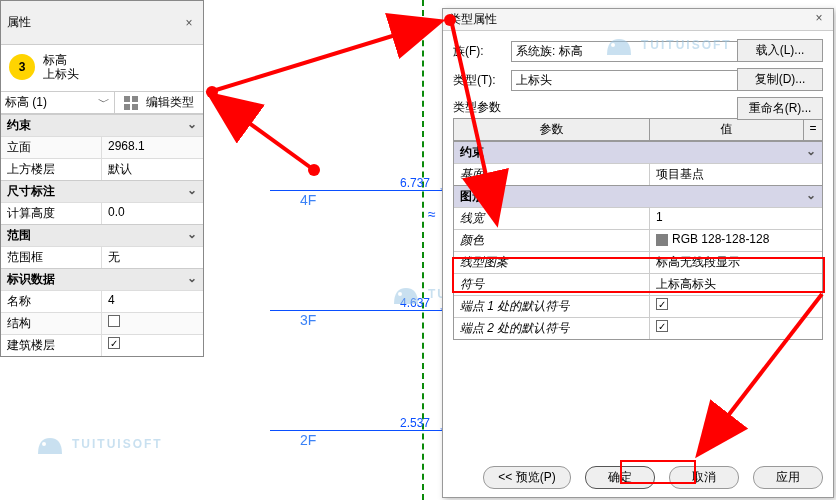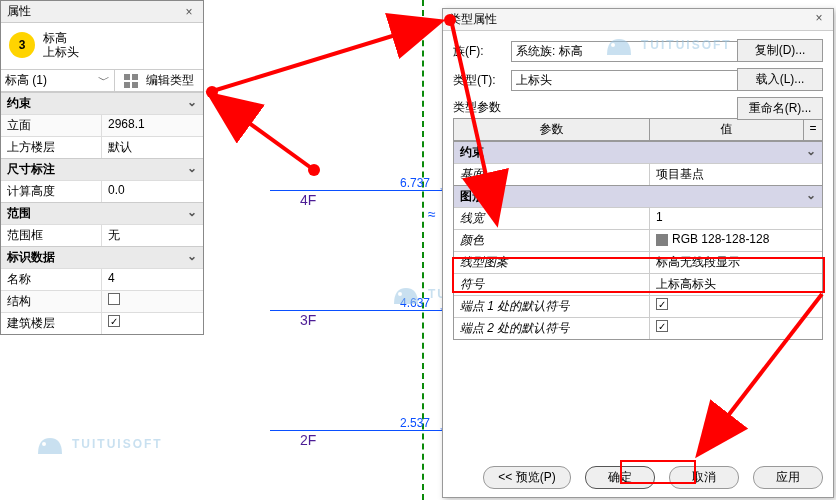--- a/index.html
+++ b/index.html
@@ -1,20 +1,20 @@
 <!DOCTYPE html>
 <html><head>
 <meta charset="utf-8">
 <style>
   * { box-sizing: border-box; font-family: "Microsoft YaHei", sans-serif; font-size: 12px; }
   body { margin: 0; width: 836px; height: 500px; background: #fff; position: relative; overflow: hidden; }
 
   
   .props-panel { position: absolute; left: 0; top: 0; width: 204px; border: 1px solid #888; background: #f5f5f5; }
-  .props-title { display:flex; justify-content:space-between; align-items:center; padding:2px 6px; border-bottom:1px solid #ccc; background:#f0f0f0;gap:36px; }
+  .props-title { display:flex; justify-content:space-between; align-items:center; padding:13px 6px; border-bottom:1px solid #ccc; background:#f0f0f0;gap:36px; }
   .close-x { width: 16px; text-align: center; color:#555; cursor:pointer; }
   .type-row { display:flex; align-items:center; padding:8px 8px 10px 8px; gap:8px; background:#fff; }
   .badge { width:26px; height:26px; border-radius:50%; background:#ffd400; color:#000; display:flex; align-items:center; justify-content:center; font-weight:bold; }
   .type-text { line-height:14px; }
   .selector-row { display:flex; border-top:1px solid #ccc; border-bottom:1px solid #ccc; background:#fff; }
   .selector { flex:1; display:flex; align-items:center; justify-content:space-between; padding:2px 4px; border-right:1px solid #ccc; }
   .chev { color:#555; }
   .edit-type-btn { width:88px; display:flex; align-items:center; justify-content:center; gap:8px; padding:2px 0; }
   .grid-icon { width:14px; height:14px; display:inline-block; background:
     linear-gradient(#888,#888) left 0 top 0/6px 6px no-repeat,
@@ -28,21 +28,21 @@
   .prop-val  { width:50%; padding:2px 6px; }
   .prop-row:nth-child(odd){ background:#fafafa; }
   .cb { width:12px; height:12px; border:1px solid #666; display:inline-block; background:#fff; }
   .cb.checked::after{ content:"✓"; font-size:10px; position:relative; top:-2px; left:1px; }
 
   
   .canvas { position:absolute; left:210px; top:0; right:0; bottom:0; background:#fff; }
   .centerline { position:absolute; left:212px; top:0; bottom:0; border-left:2px dashed #0a8a0a; }
   .level { position:absolute; left:60px; width:180px; }
   .level .val { color:#0a4fff; text-align:right; padding-right:20px; border-bottom:1px solid #0a4fff; }
-  .level .name { position:absolute; left:30px; top:16px; color:#4c1d95; font-size:14px; }
+  .level .name { position:absolute; left:30px; top:16px; color:#3b82f6; font-size:14px; }
   .marker { position:absolute; right:-10px; top:12px; width:0; height:0; border-left:10px solid transparent; border-right:10px solid transparent; border-top:14px solid #0a4fff; opacity:.4;}
   .wave { position:absolute; left:218px; top:206px; color:#0a4fff; font-size:14px;}
 
   
   .wm { position:absolute; display:flex; align-items:center; gap:6px; color:#9dc8e4; opacity:.55; font-size:16px; letter-spacing:2px; font-weight:600; }
   .wm svg{ width:32px; height:28px; }
 
   
   .dialog { position:absolute; left:442px; top:8px; width:392px; height:490px; background:#fff; border:1px solid #999; box-shadow:2px 2px 6px rgba(0,0,0,.25); }
   .dlg-title { display:flex; justify-content:space-between; padding:2px 6px; border-bottom:1px solid #ccc; background:#f5f5f5; }
@@ -199,22 +199,22 @@
         </div>
     </div>
     <div class="form-row">
       <label>类型(T):</label>
       <div class="combo">
           <span>上标头</span>
           <span class="chev">﹀</span>
         </div>
     </div>
     <div class="btn-stack">
+      <div class="btn">载入(L)...</div>
       <div class="btn">复制(D)...</div>
-      <div class="btn">载入(L)...</div>
       <div class="btn">重命名(R)...</div>
     </div>
 
     <div class="sec-label">类型参数</div>
     <div class="param-table">
       <div class="pt-head">
         <div class="pt-c1">参数</div>
         <div class="pt-c2">值</div>
         <div class="pt-c3">=</div>
       </div>

